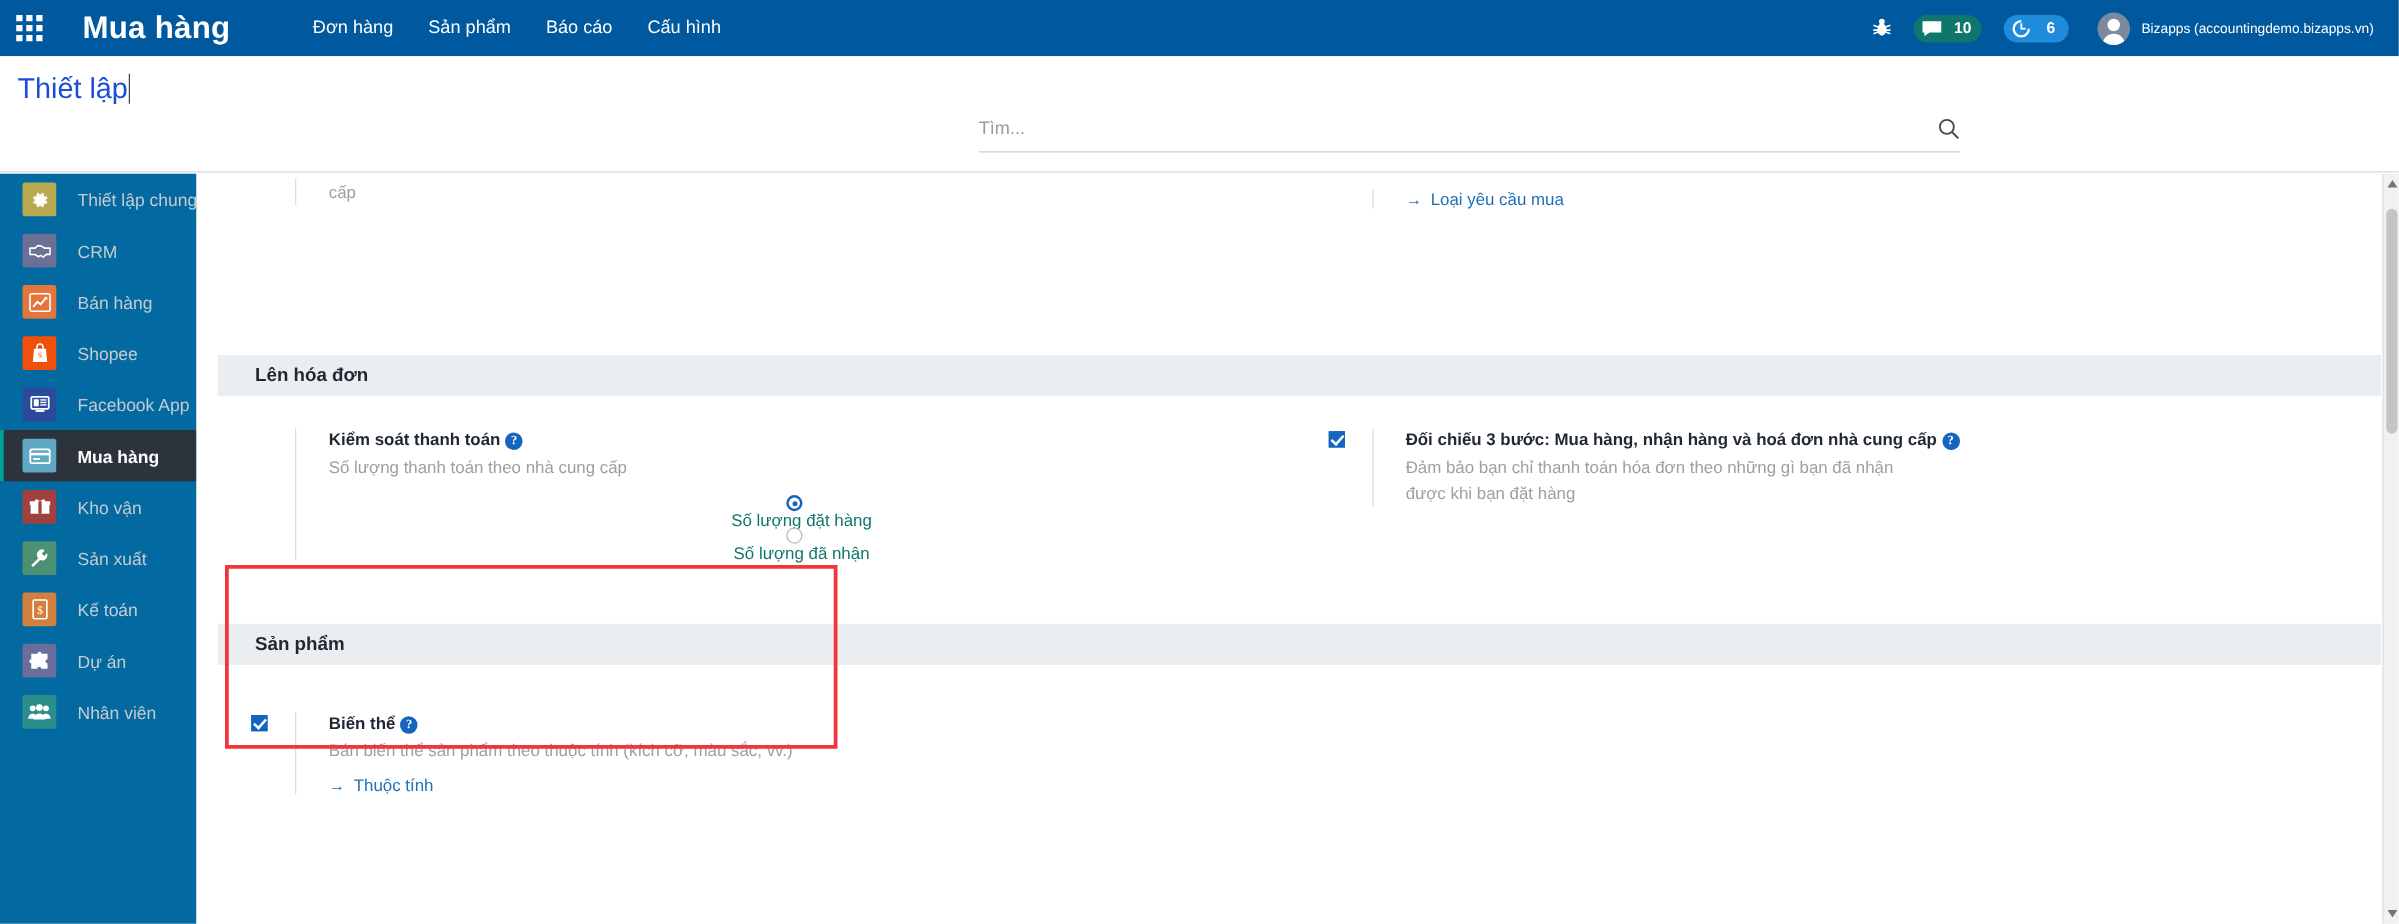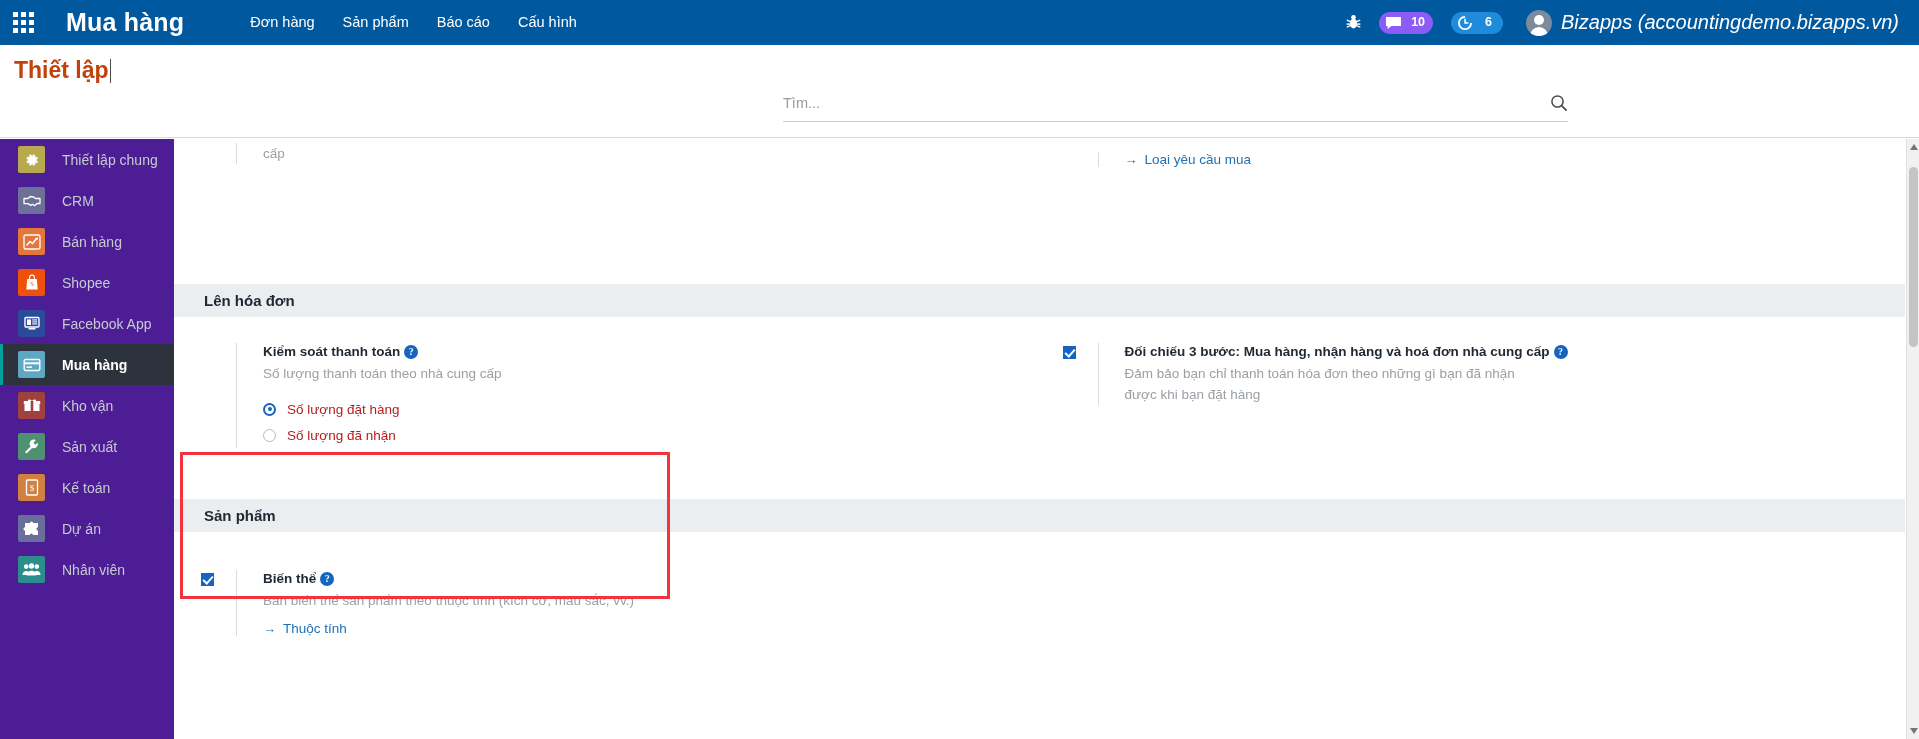--- a/index.html
+++ b/index.html
@@ -67,21 +67,21 @@
     font-weight: bold;
     border-radius: 9px;
     padding: 1px 6px 2px;
     margin-left: 4px;
     line-height: 13px;
     min-width: 18px;
     text-align: center;
   }
   .chat-pill {
     display: flex; align-items: center;
-    background: #8b5cf6;
+    background: #0f766e;
     border-radius: 13px;
     padding: 2px 8px 2px 6px;
     height: 22px;
   }
   .chat-pill .badge { background: transparent; padding: 0 0 0 5px; font-size: 12.5px; }
   .user-box {
     display: flex; align-items: center;
     padding: 0 6px 0 14px; cursor: pointer;
     height: 45px;
   }
@@ -91,32 +91,32 @@
     margin-right: 9px; flex: none;
   }
   .avatar .head {
     position: absolute; width: 10px; height: 10px; border-radius: 50%;
     background: #ffffff; left: 8px; top: 5px;
   }
   .avatar .body {
     position: absolute; width: 18px; height: 11px; border-radius: 9px 9px 0 0;
     background: #ffffff; left: 4px; top: 17px;
   }
-  .user-name { font-size: 20px; white-space: nowrap; font-style: italic; }
+  .user-name { font-size: 11px; white-space: nowrap; }
 
   
   .control-panel {
     position: absolute; top: 45px; left: 0;
     width: 1919px; height: 93px;
     background: #ffffff;
     border-bottom: 1px solid #d8d8d8;
   }
   .breadcrumb-title {
     position: absolute; left: 14px; top: 12px;
-    font-size: 23px; color: #c2410c; font-weight: bold;
+    font-size: 23px; color: #1d4ed8; font-weight: normal;
     white-space: nowrap;
   }
   .caret-bar {
     display: inline-block; width: 1px; height: 24px;
     background: #4a4a4a; vertical-align: -5px; margin-left: 1px;
   }
   .btn-row { position: absolute; left: 14px; top: 98px; }
   .btn-save {
     display: inline-block;
     background: #00589e; color: #ffffff;
@@ -145,22 +145,22 @@
   }
   .search-input::placeholder { color: #9a9a9a; }
   .search-icon-btn {
     position: absolute; right: 0; top: 2px;
     cursor: pointer;
   }
 
   
   .sidebar {
     position: absolute; left: 0; top: 139px;
-    width: 174px; height: 600px;
-    background: #4c1d95;
+    width: 157px; height: 600px;
+    background: #0369a1;
     overflow: hidden;
   }
   .side-item {
     position: relative;
     display: flex; align-items: center;
     height: 41px;
     padding-left: 18px;
     cursor: pointer;
     color: #c7cbd1;
     font-size: 14px;
@@ -249,22 +249,23 @@
     font-size: 10px; font-weight: bold;
     text-align: center; line-height: 14px;
     vertical-align: 1px; margin-left: 4px;
     cursor: pointer;
     font-family: "Liberation Serif", serif;
   }
   .radio-list { margin-top: 12px; }
   .radio-row {
     display: flex; align-items: center;
     height: 26px;
-    font-size: 13.5px; color: #b91c1c;
-    cursor: pointer;
+    font-size: 13.5px; color: #0f766e;
+    cursor: pointer;
+    flex-direction: column;
   }
   .radio {
     width: 13px; height: 13px; border-radius: 50%;
     border: 1px solid #b9b9b9; background: #fff;
     margin-right: 11px; flex: none; position: relative;
   }
   .radio.sel { border: 2px solid #1565c0; }
   .radio.sel::after {
     content: ""; position: absolute; left: 2.5px; top: 2.5px;
     width: 4px; height: 4px; border-radius: 50%; background: #1565c0;

